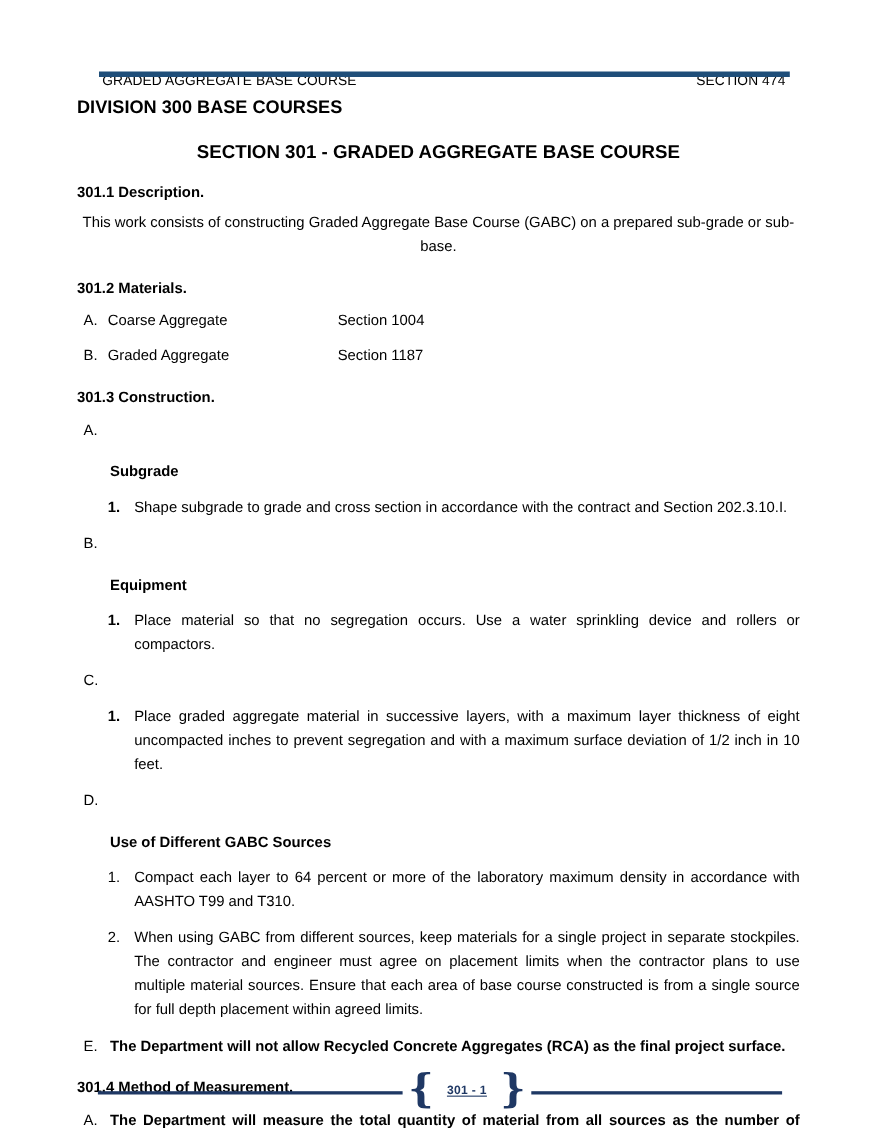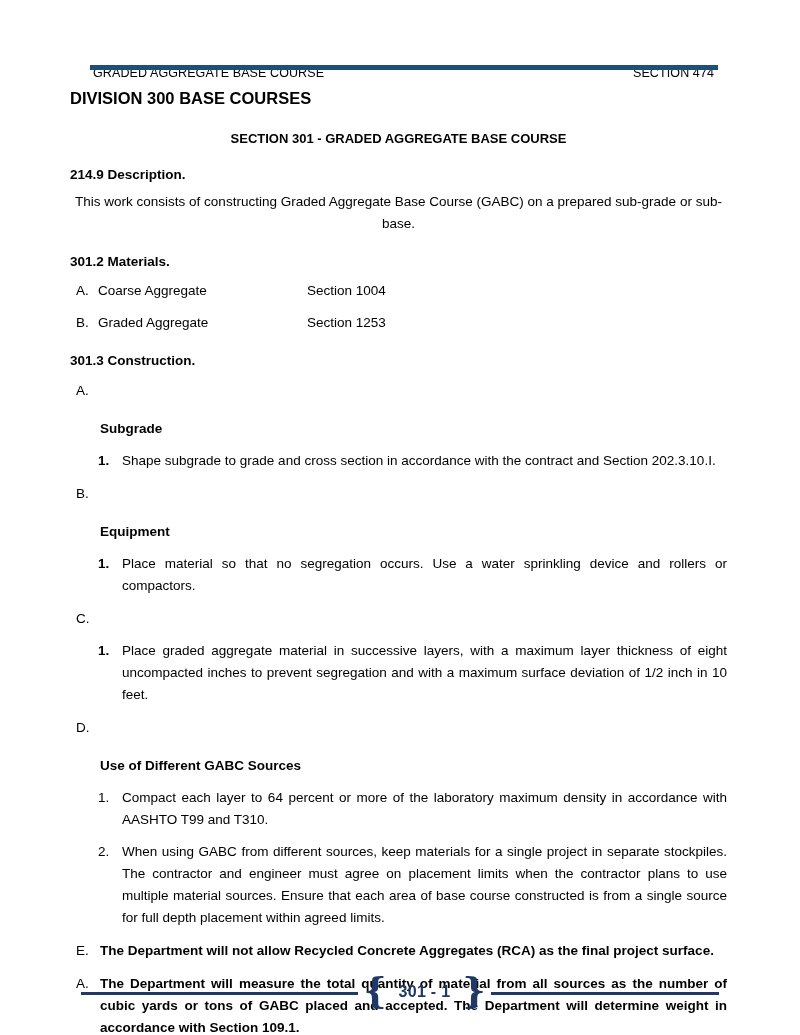--- a/index.html
+++ b/index.html
@@ -29,21 +29,21 @@
   }
   
   .content{
     position:absolute;top:88px;left:70px;width:657px;
     font-size:13.5px;line-height:22px;
   }
   .division-title{
     margin:0;font-size:16.5px;font-weight:bold;line-height:20px;
   }
   .section-title{
-    margin:22px 0 0;font-size:13px;font-weight:bold;text-align:center;line-height:18px;
+    margin:22px 0 0;font-size:17px;font-weight:bold;text-align:center;line-height:18px;
   }
   .sec-heading{
     margin:18px 0 0;font-size:13.5px;font-weight:bold;line-height:17px;
   }
   .body-text{
     margin:8px 0 0;text-align:center;
   }
   .mat-row{
     margin:10px 0 0;display:flex;padding-left:6px;
   }
@@ -70,53 +70,54 @@
   .f-line{height:3px;background:var(--footer-accent);flex:none;}
   .f-line.left{width:277px;margin-right:5px;}
   .f-line.right{width:228px;margin-left:5px;}
   .brace{
     flex:none;color:var(--footer-accent);
     font-family:"DejaVu Serif", serif;font-weight:bold;
     font-size:36px;line-height:1;transform:translateY(-3px);
   }
   .f-num{
     flex:none;padding:0 12px;color:var(--footer-accent);
-    font-size:16px;font-weight:bold;letter-spacing:0.3px;
+    font-size:11px;font-weight:bold;letter-spacing:0.3px;
     transform:translateY(-1px);
+    text-decoration:underline;
   }
 </style>
 </head>
 <body>
 
 <div class="page">
 
   <div class="running-header">
     <span>GRADED AGGREGATE BASE COURSE</span>
     <span>SECTION 474</span>
   </div>
   <div class="header-rule"></div>
 
   <div class="content">
 
     <h1 class="division-title">DIVISION 300 BASE COURSES</h1>
     <h2 class="section-title">SECTION 301 - GRADED AGGREGATE BASE COURSE</h2>
 
-    <h3 class="sec-heading">214.9 Description.</h3>
+    <h3 class="sec-heading">301.1 Description.</h3>
     <p class="body-text">This work consists of constructing Graded Aggregate Base Course (GABC) on a prepared sub-grade or sub-base.</p>
 
     <h3 class="sec-heading">301.2 Materials.</h3>
     <div class="mat-row">
       <span class="mat-label">A.</span>
       <span class="mat-name">Coarse Aggregate</span>
       <span class="mat-ref">Section 1004</span>
     </div>
     <div class="mat-row">
       <span class="mat-label">B.</span>
       <span class="mat-name">Graded Aggregate</span>
-      <span class="mat-ref">Section 1253</span>
+      <span class="mat-ref">Section 1187</span>
     </div>
 
     <h3 class="sec-heading">301.3 Construction.</h3>
 
     <div class="letter-item">
       <span class="letter-label">A.</span>
       <span class="letter-title">Subgrade</span>
     </div>
     <div class="num-item">
       <span class="num-label bn">1.</span>
@@ -151,20 +152,21 @@
     <div class="num-item">
       <span class="num-label">2.</span>
       <span class="num-text">When using GABC from different sources, keep materials for a single project in separate stockpiles. The contractor and engineer must agree on placement limits when the contractor plans to use multiple material sources. Ensure that each area of base course constructed is from a single source for full depth placement within agreed limits.</span>
     </div>
 
     <div class="letter-item">
       <span class="letter-label">E.</span>
       <span class="letter-text">The Department will not allow Recycled Concrete Aggregates (RCA) as the final project surface.</span>
     </div>
 
+    <h3 class="sec-heading">301.4 Method of Measurement.</h3>
     <div class="letter-item">
       <span class="letter-label">A.</span>
       <span class="letter-text">The Department will measure the total quantity of material from all sources as the number of cubic yards or tons of GABC placed and accepted. The Department will determine weight in accordance with Section 109.1.</span>
     </div>
 
   </div>
 
   <div class="page-footer">
     <span class="f-line left"></span>
     <span class="brace">{</span>

